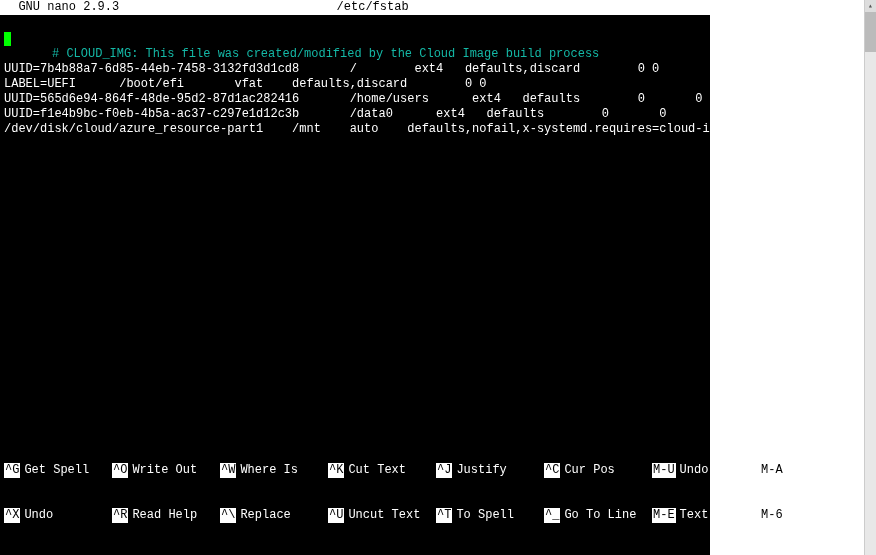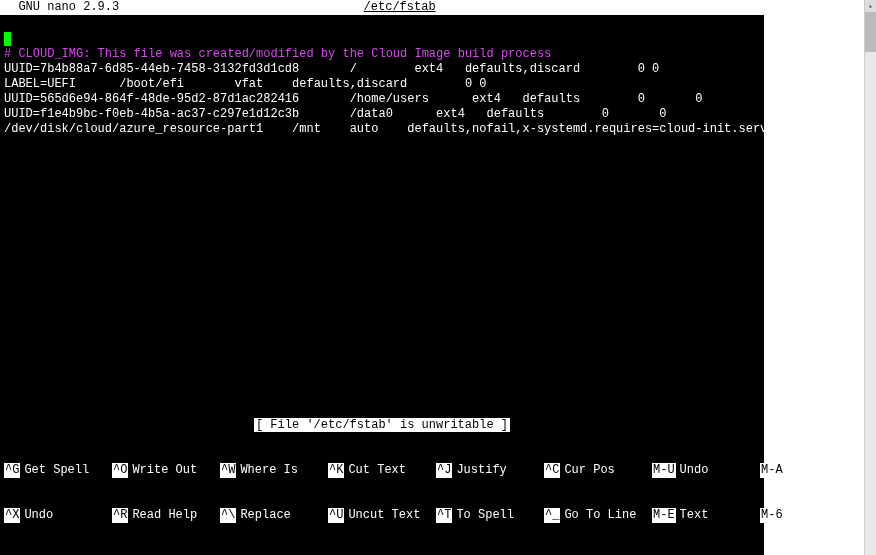--- a/index.html
+++ b/index.html
@@ -9,51 +9,51 @@
     font-size: 12px;
     line-height: 1.25;
     width: 876px;
     height: 555px;
     overflow: hidden;
     position: relative;
   }
   .terminal {
     background: #000;
     color: #fff;
-    width: 764px;
+    width: 710px;
     height: 555px;
     position: relative;
     display: flex;
     flex-direction: column;
   }
   .titlebar {
     background: #fff;
     color: #000;
     display: flex;
     padding: 0 4px;
     white-space: pre;
   }
   .titlebar .left { flex: 0 0 auto; }
-  .titlebar .center { flex: 1; text-align: center; text-decoration: underline; }
+  .titlebar .center { flex: 1; text-align: center; }
   .titlebar .right { flex: 0 0 auto; width: 80px; }
   .editor {
     flex: 1;
     padding: 2px 4px 0 4px;
     white-space: pre;
     overflow: hidden;
   }
   .cursor {
     background: #00ff00;
     color: #00ff00;
     display: inline-block;
     width: 7px;
     height: 14px;
     vertical-align: text-bottom;
   }
-  .comment { color: #d946ef; }
+  .comment { color: #14b8a6; margin-left: 48px; }
   .status {
     text-align: center;
     white-space: pre;
   }
   .status .msg {
     background: #fff;
     color: #000;
     padding: 0 2px;
   }
   .shortcuts {
@@ -110,21 +110,20 @@
   <div class="editor">
 <span class="cursor"> </span>
 <span class="comment"># CLOUD_IMG: This file was created/modified by the Cloud Image build process</span>
 <span>UUID=7b4b88a7-6d85-44eb-7458-3132fd3d1cd8       /        ext4   defaults,discard        0 0</span>
 <span>LABEL=UEFI      /boot/efi       vfat    defaults,discard        0 0</span>
 <span>UUID=565d6e94-864f-48de-95d2-87d1ac282416       /home/users      ext4   defaults        0       0</span>
 <span>UUID=f1e4b9bc-f0eb-4b5a-ac37-c297e1d12c3b       /data0      ext4   defaults        0       0</span>
 <span>/dev/disk/cloud/azure_resource-part1    /mnt    auto    defaults,nofail,x-systemd.requires=cloud-init.service,comment=cl$</span>
   </div>
 
-  <div class="status"><span class="msg">[ File '/etc/fstab' is unwritable ]</span></div>
 
   <div class="shortcuts">
     <div class="row">
       <div class="cell"><span class="keycap">^G</span><span>Get Spell</span></div>
       <div class="cell"><span class="keycap">^O</span><span>Write Out</span></div>
       <div class="cell"><span class="keycap">^W</span><span>Where Is</span></div>
       <div class="cell"><span class="keycap">^K</span><span>Cut Text</span></div>
       <div class="cell"><span class="keycap">^J</span><span>Justify</span></div>
       <div class="cell"><span class="keycap">^C</span><span>Cur Pos</span></div>
       <div class="cell"><span class="keycap">M-U</span><span>Undo</span></div>

